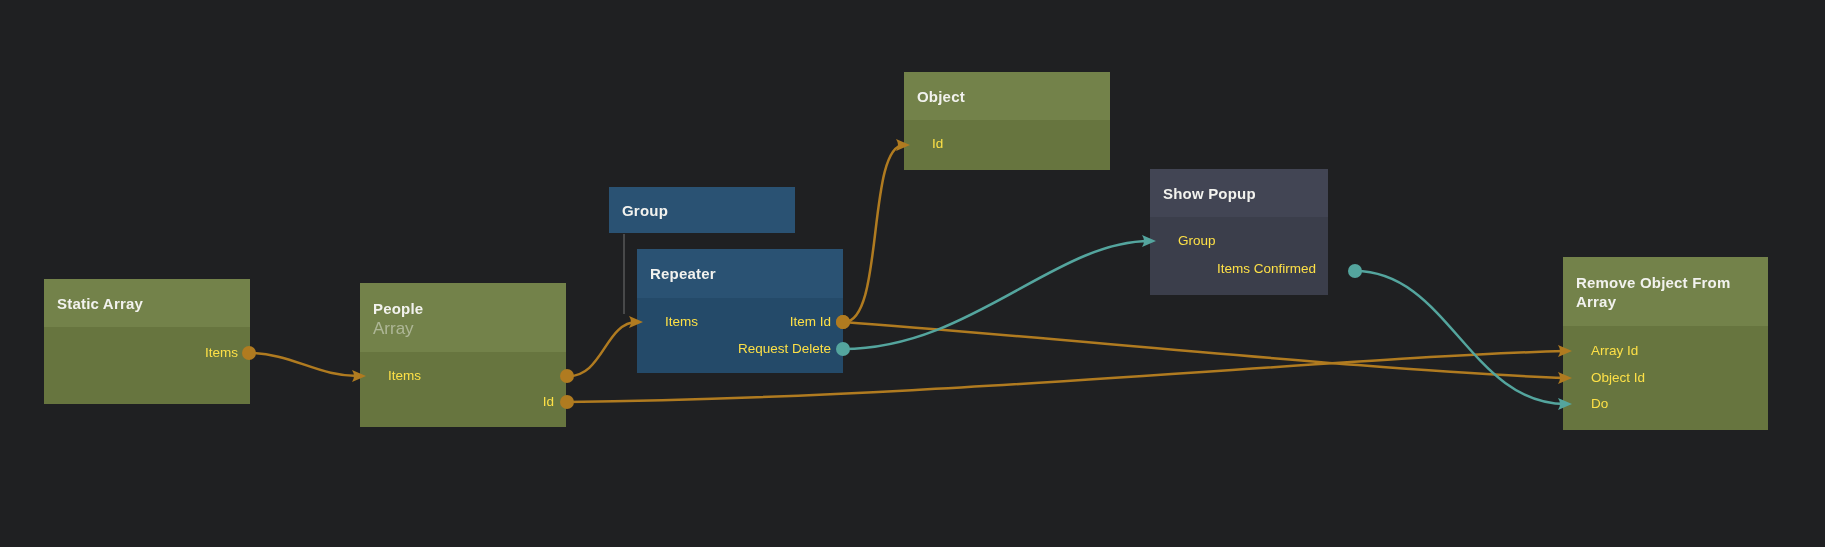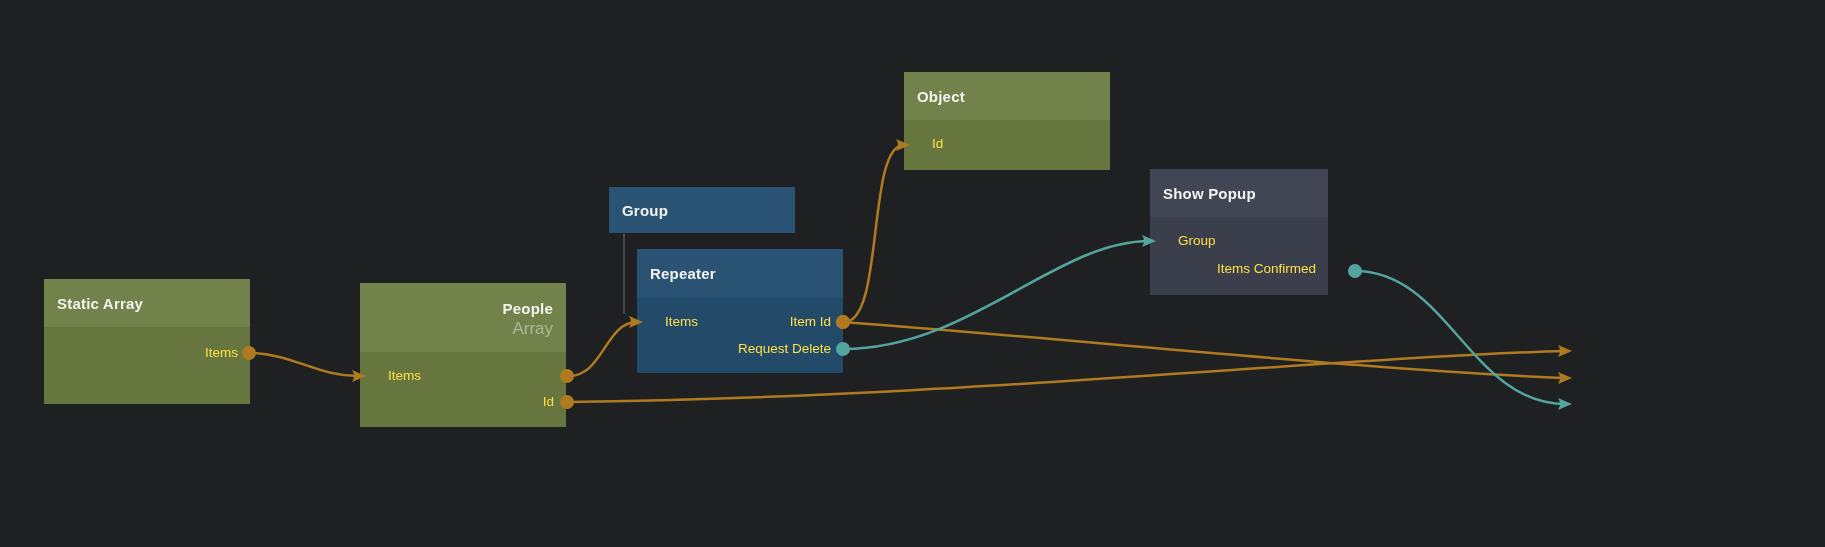--- a/index.html
+++ b/index.html
@@ -21,21 +21,21 @@
 
 <div id="canvas" style="background: rgb(31, 32, 34);">
   <div class="node" style="left: 44px; top: 279px; width: 206px; height: 125px; background: rgb(103, 117, 63);">
       <div class="node-header" style="height: 48px; background: rgb(115, 130, 74);">
         <div class="node-title">Static Array</div>
       </div>
       <div class="row" style="top: 61px;">
         <span class="port-label-right">Items</span>
       </div>
     </div>
-    <div class="node" style="left: 360px; top: 283px; width: 206px; height: 144px; background: rgb(103, 117, 63); text-align: right;">
+    <div class="node" style="left: 360px; top: 283px; width: 206px; height: 144px; background: rgb(103, 117, 63);">
       <div class="node-header" style="height: 69px; background: rgb(115, 130, 74);">
         <div class="node-title">People</div>
         <div class="node-subtitle">Array</div>
       </div>
       <div class="row" style="top: 80px;">
         <span class="port-label-left">Items</span>
       </div>
       <div class="row" style="top: 106px;">
         <span class="port-label-right">Id</span>
       </div>
@@ -69,20 +69,34 @@
       <div class="node-header" style="height: 48px; background: rgb(66, 69, 84);">
         <div class="node-title">Show Popup</div>
       </div>
       <div class="row" style="top: 59px;">
         <span class="port-label-left">Group</span>
       </div>
       <div class="row" style="top: 87px;">
         <span class="port-label-right">Items Confirmed</span>
       </div>
     </div>
+    <div class="node" style="left: 1563px; top: 257px; width: 205px; height: 173px; background: rgb(103, 117, 63);">
+      <div class="node-header" style="height: 69px; background: rgb(115, 130, 74);">
+        <div class="node-title">Remove Object From Array</div>
+      </div>
+      <div class="row" style="top: 81px;">
+        <span class="port-label-left">Array Id</span>
+      </div>
+      <div class="row" style="top: 108px;">
+        <span class="port-label-left">Object Id</span>
+      </div>
+      <div class="row" style="top: 134px;">
+        <span class="port-label-left">Do</span>
+      </div>
+    </div>
     <svg id="wires" width="1825" height="547">
       <line x1="624" y1="234" x2="624" y2="314" stroke="#9b9b9b" stroke-opacity="0.45" stroke-width="1.5"></line>
       <path d="M249,353 C292,353 318,377 360,376" fill="none" stroke="#b07b20" stroke-width="2.5"></path>
       <circle cx="249" cy="353" r="7" fill="#b07b20"></circle>
       <path d="M366,376 L352,370 Q356,376 352,382 Z" fill="#b07b20"></path>
       <path d="M567,376 C603,378 605,322 637,322" fill="none" stroke="#b07b20" stroke-width="2.5"></path>
       <circle cx="567" cy="376" r="7" fill="#b07b20"></circle>
       <path d="M643,322 L629,316 Q633,322 629,328 Z" fill="#b07b20"></path>
       <path d="M843,322 C885,326 866,145 904,145" fill="none" stroke="#b07b20" stroke-width="2.5"></path>
       <circle cx="843" cy="322" r="7" fill="#b07b20"></circle>

